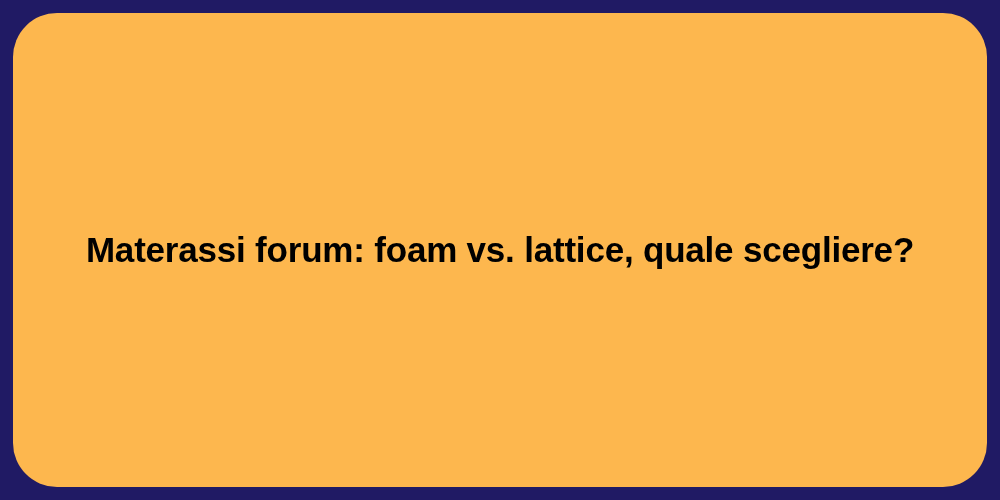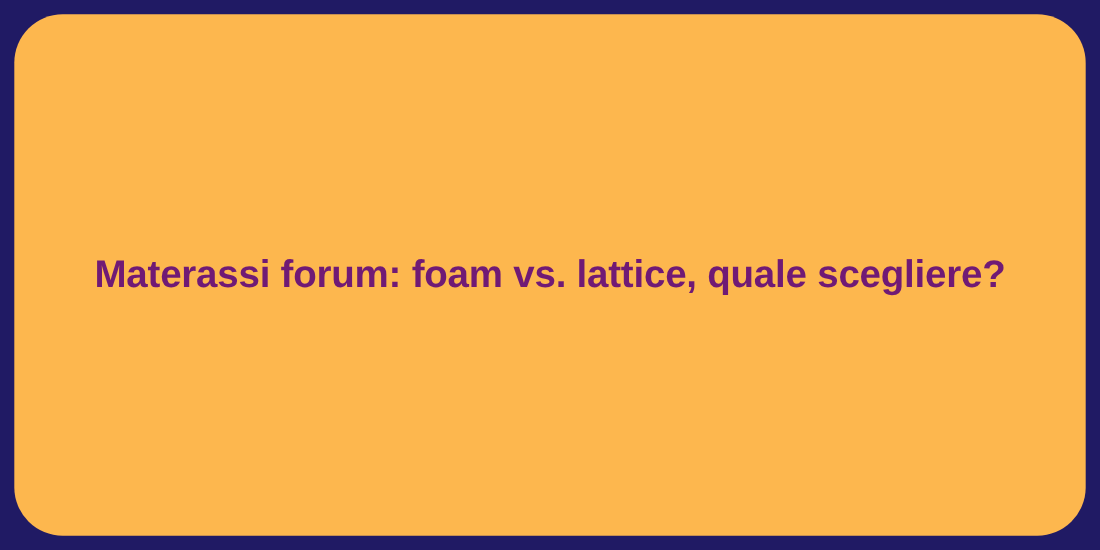--- a/index.html
+++ b/index.html
@@ -32,21 +32,21 @@
     border-radius: 44px;
     display: flex;
     align-items: center;
     justify-content: center;
     box-sizing: border-box;
     overflow: hidden;
   }
   .headline {
     margin: 0;
     padding: 0 40px;
-    color: #701a75;
+    color: #000000;
     font-family: "Liberation Sans", sans-serif;
     font-size: 35px;
     font-weight: bold;
     letter-spacing: -0.2px;
     line-height: 1.25;
     text-align: center;
     white-space: nowrap;
   }
 </style>
 </head>

